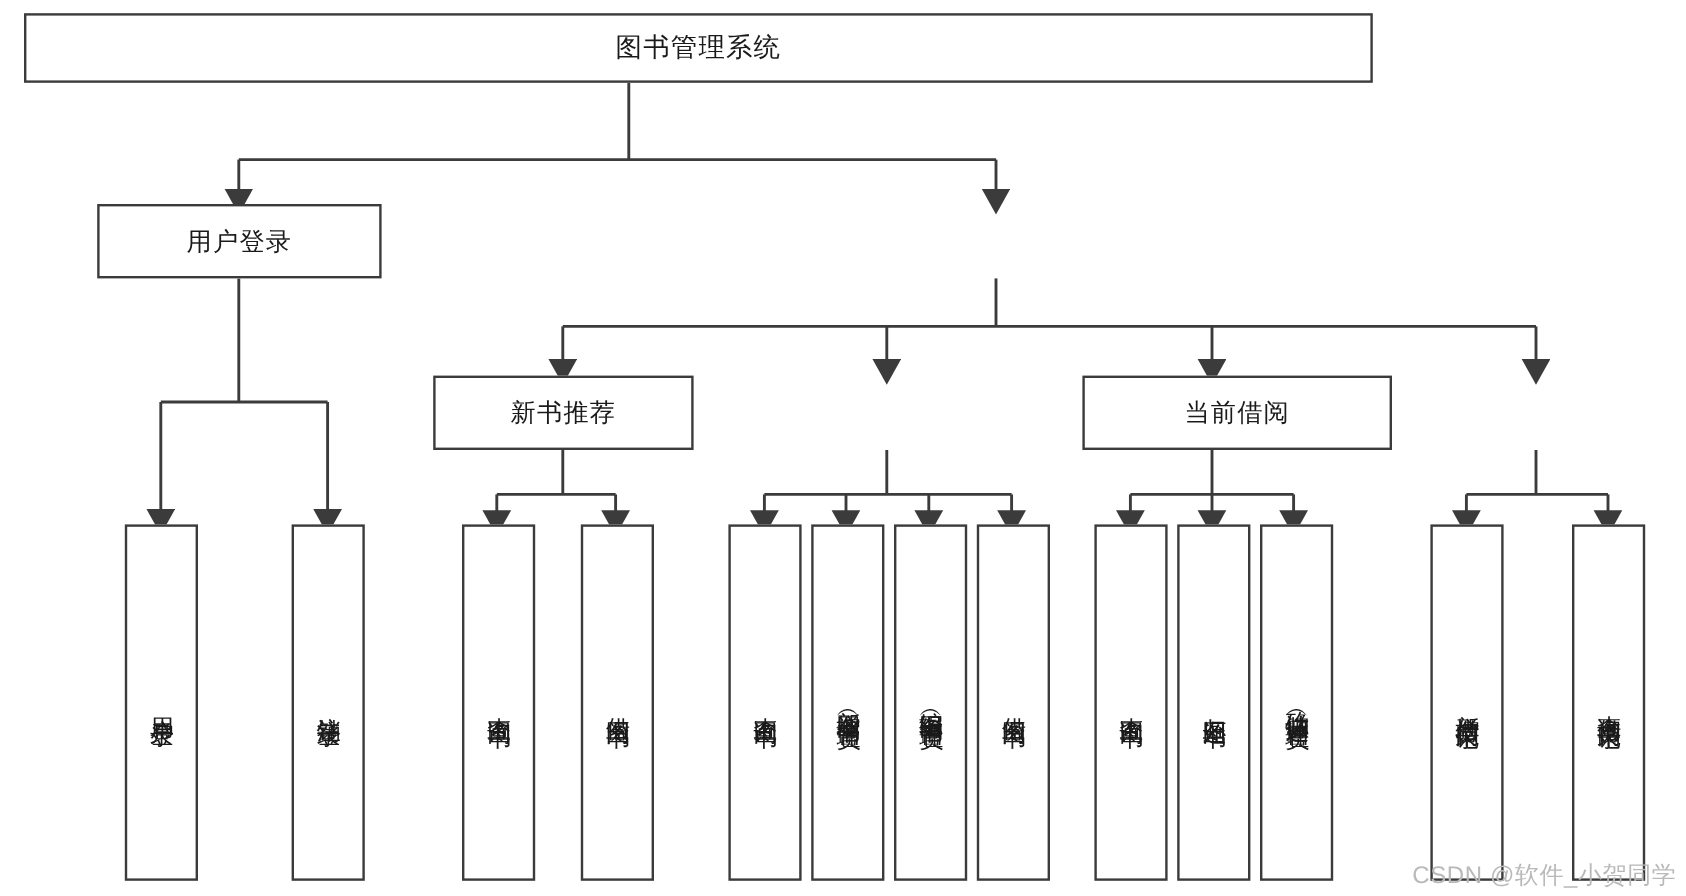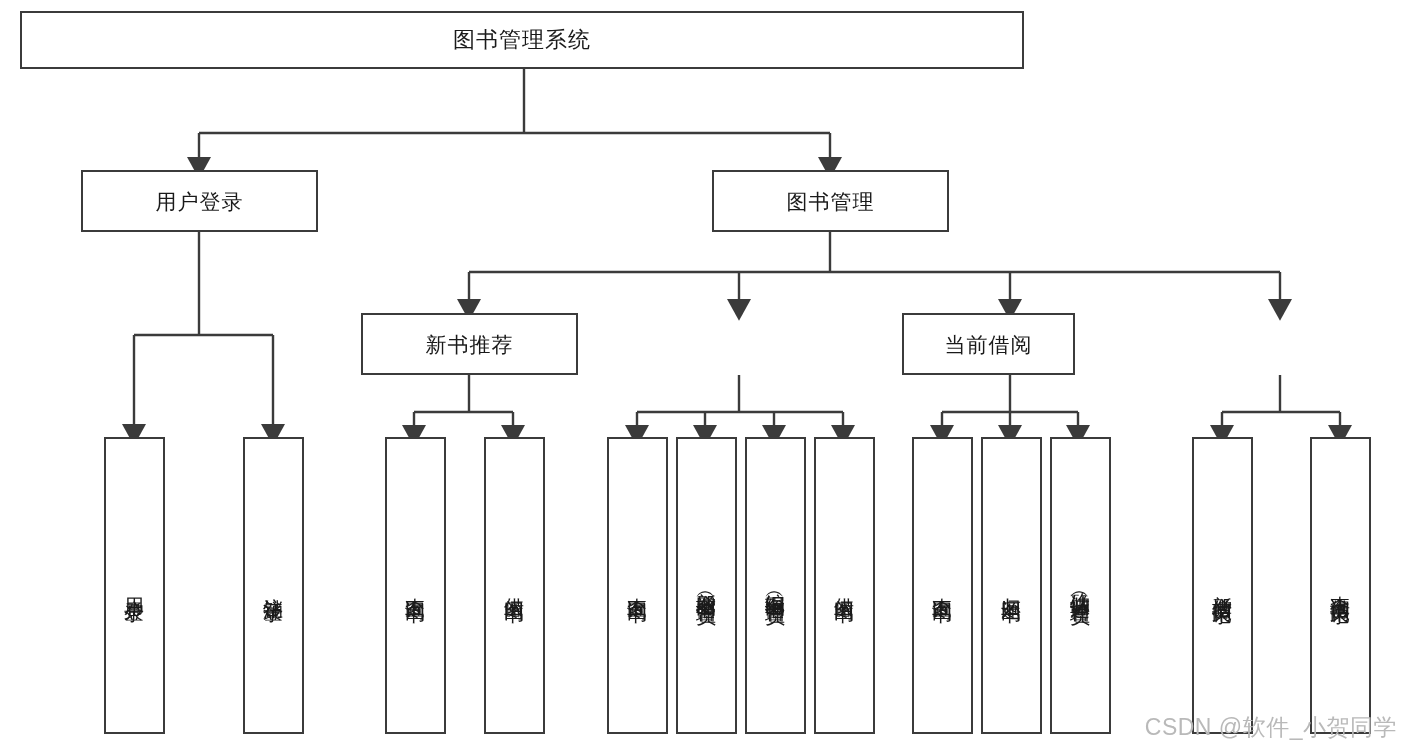--- a/index.html
+++ b/index.html
@@ -16,21 +16,21 @@
   
   .h-node .lbl{font-size:21px;letter-spacing:1px;}
   .root .lbl{font-size:22px;}
 
   
   .v-node{align-items:center;justify-content:center;}
   .v-node .lbl{writing-mode:vertical-rl;text-orientation:upright;
                font-size:20px;line-height:1.30;letter-spacing:2px;
                max-height:270px;}
 
-  #watermark{position:absolute;right:8px;bottom:4px;font-size:23px;color:#b9b9b9;
+  #watermark{position:absolute;right:8px;bottom:4px;font-size:20px;color:#b9b9b9;
              letter-spacing:.5px;white-space:nowrap;}
 </style>
 </head>
 <body>
 
 <div id="stage">
 
   <svg id="wires" viewBox="0 0 1405 747" xmlns="http://www.w3.org/2000/svg">
     <defs>
       <marker id="ah" markerWidth="11" markerHeight="11" refX="1.2" refY="5" orient="auto" markerUnits="strokeWidth">
@@ -74,35 +74,32 @@
       <path d="M1010,412 L1010,428" marker-end="url(#ah)"></path>
       <path d="M1078,412 L1078,428" marker-end="url(#ah)"></path>
 
       <path d="M1280,375 L1280,412"></path>
       <path d="M1222,412 L1340,412"></path>
       <path d="M1222,412 L1222,428" marker-end="url(#ah)"></path>
       <path d="M1340,412 L1340,428" marker-end="url(#ah)"></path>
     </g>
   </svg>
 
-  <div class="node h-node root" style="left:20px;top:11px;width:1004px;height:58px;">
+  <div class="node h-node root" style="left:20px;top:11px;width:1124px;height:58px;">
     <span class="lbl">图书管理系统</span>
   </div>
 
   <div class="node h-node" style="left:81px;top:170px;width:237px;height:62px;">
     <span class="lbl">用户登录</span>
   </div>
-  <div class="node h-node" style="left:712px;top:170px;width:237px;height:62px;">
-    <span class="lbl">图书管理</span>
-  </div>
 
   <div class="node h-node" style="left:361px;top:313px;width:217px;height:62px;">
     <span class="lbl">新书推荐</span>
   </div>
-  <div class="node h-node" style="left:902px;top:313px;width:173px;height:62px;">
+  <div class="node h-node" style="left:902px;top:313px;width:258px;height:62px;">
     <span class="lbl">当前借阅</span>
   </div>
 
   <div class="node v-node" style="left:104px;top:437px;width:61px;height:297px;">
     <span class="lbl">用户登录</span>
   </div>
   <div class="node v-node" style="left:243px;top:437px;width:61px;height:297px;">
     <span class="lbl">注销登录</span>
   </div>
 

